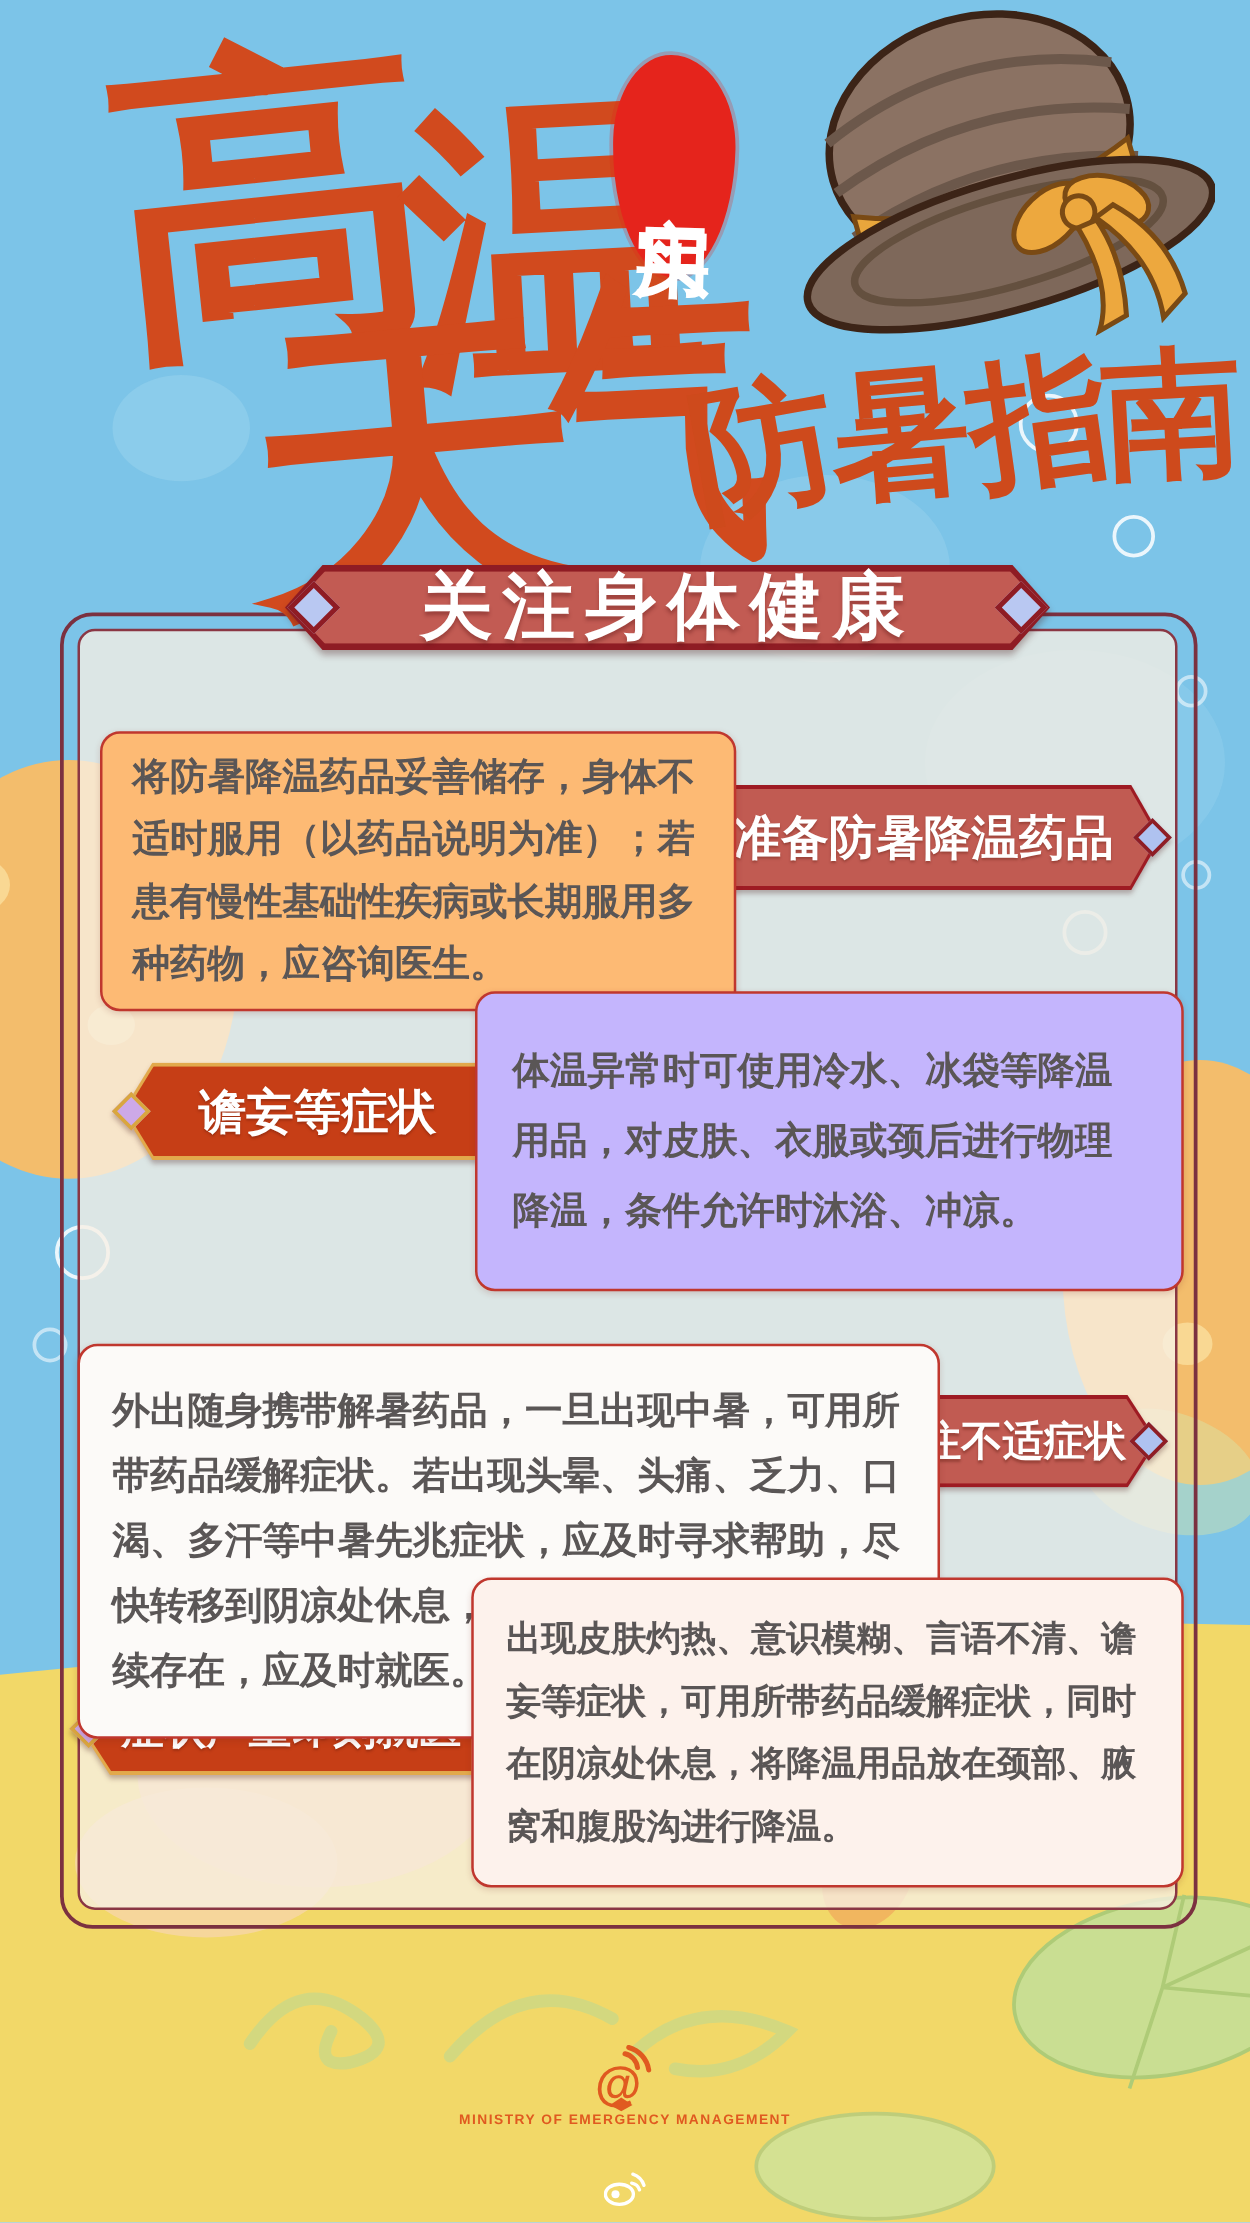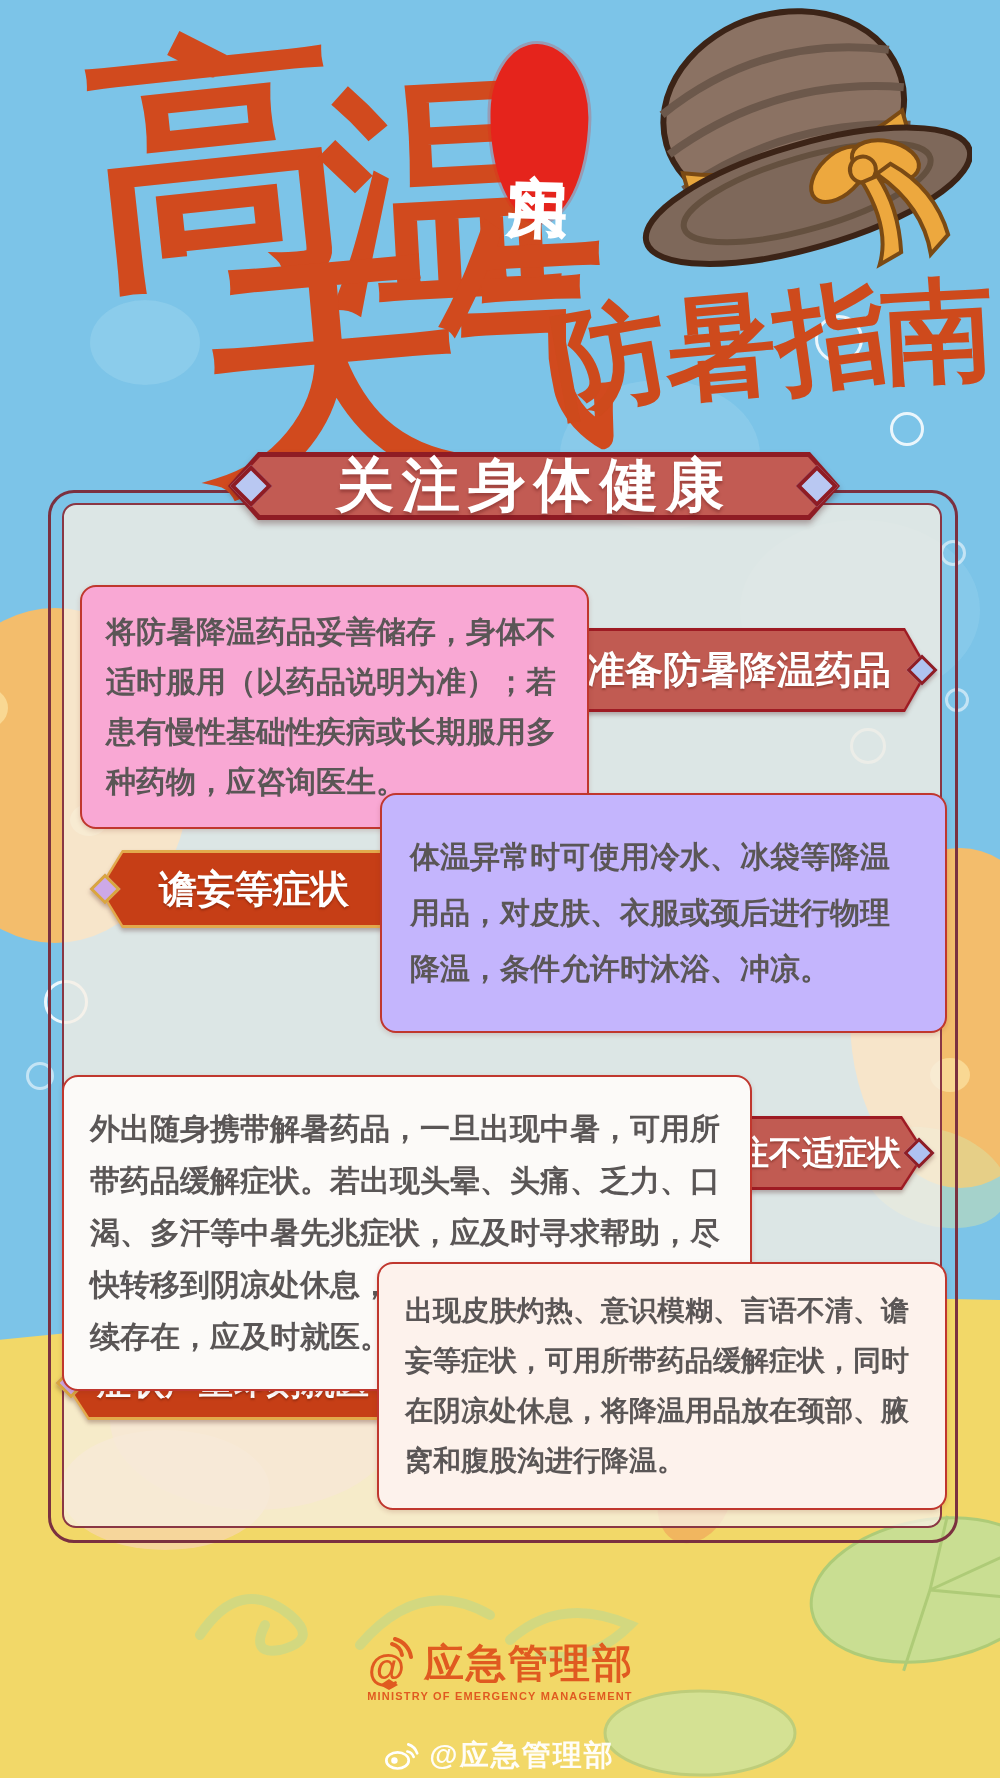--- a/index.html
+++ b/index.html
@@ -57,21 +57,21 @@
   .banner .dia{width:22px;height:22px;background:#B9C8F2;border:4px solid #8F1C24;top:50%;margin-top:-15px;}
   .banner .dia.dl{left:8px;}
   .banner .dia.dr{right:8px;}
   
   .tbox{
     position:absolute;border:2.5px solid #C0372E;border-radius:16px;
     color:#5A5656;font-weight:600;z-index:5;
     box-shadow:0 2px 5px rgba(120,40,30,.18);
   }
   .tbox p{margin:0;}
-  #box1{left:80px;top:585px;width:457px;padding:20px 24px;font-size:30px;line-height:50px;background:#f9a8d4;}
+  #box1{left:80px;top:585px;width:457px;padding:10px 24px;font-size:30px;line-height:50px;background:#fdba74;}
   #box2{left:380px;top:793px;width:507px;padding:34px 28px;font-size:30px;line-height:56px;background:#c4b5fd;}
   #box3{left:62px;top:1075px;width:634px;padding:26px 26px;font-size:30px;line-height:52px;background:#FCFAF8;}
   #box4{left:377px;top:1262px;width:514px;padding:22px 26px;font-size:28px;line-height:50px;background:#FDF2EC;}
   
   .ribbon{position:absolute;z-index:4;filter:drop-shadow(0 3px 2px rgba(70,20,20,.3));}
   .rb-bg,.rb-fill{position:absolute;}
   .rb-bg{inset:0;}
   .rb-fill{inset:3px;}
   .ribA .rb-bg{background:#9E1B23;
     clip-path:polygon(0 0, calc(100% - 24px) 0, 100% 50%, calc(100% - 24px) 100%, 0 100%);}
@@ -249,25 +249,23 @@
   <p>出现皮肤灼热、意识模糊、言语不清、谵妄等症状，可用所带药品缓解症状，同时在阴凉处休息，将降温用品放在颈部、腋窝和腹股沟进行降温。</p>
 </section>
 
 <div class="logo-row">
   <svg width="52" height="54" viewBox="-2 -4 52 54">
     <text x="0" y="40" font-size="38" font-weight="bold" fill="#E05A20" font-family="Liberation Sans, sans-serif">@</text>
     <path d="M34 14 A 13 13 0 0 0 24 3" stroke="#E05A20" stroke-width="4" fill="none" stroke-linecap="round"></path>
     <path d="M43 16 A 22 22 0 0 0 27 -2" stroke="#E05A20" stroke-width="4" fill="none" stroke-linecap="round"></path>
     <path d="M12 44 l 9 -6 9 6 -9 5 z" fill="#E05A20"></path>
   </svg>
-  <span class="logo-name">应急管理部</span>
 </div>
 <div class="logo-sub">MINISTRY OF EMERGENCY MANAGEMENT</div>
 
 <div class="weibo-row">
   <svg width="34" height="30" viewBox="0 0 38 32">
     <ellipse cx="14" cy="21" rx="12.5" ry="9" fill="none" stroke="#FFFFFF" stroke-width="3"></ellipse>
     <circle cx="10.5" cy="21" r="3.6" fill="#FFFFFF"></circle>
     <path d="M25 11 A 9 9 0 0 1 32 17" fill="none" stroke="#FFFFFF" stroke-width="3" stroke-linecap="round"></path>
     <path d="M26 3 A 16 16 0 0 1 36 13" fill="none" stroke="#FFFFFF" stroke-width="3" stroke-linecap="round"></path>
   </svg>
-  <span class="weibo-handle">@应急管理部</span>
 </div>
 
 </body></html>

